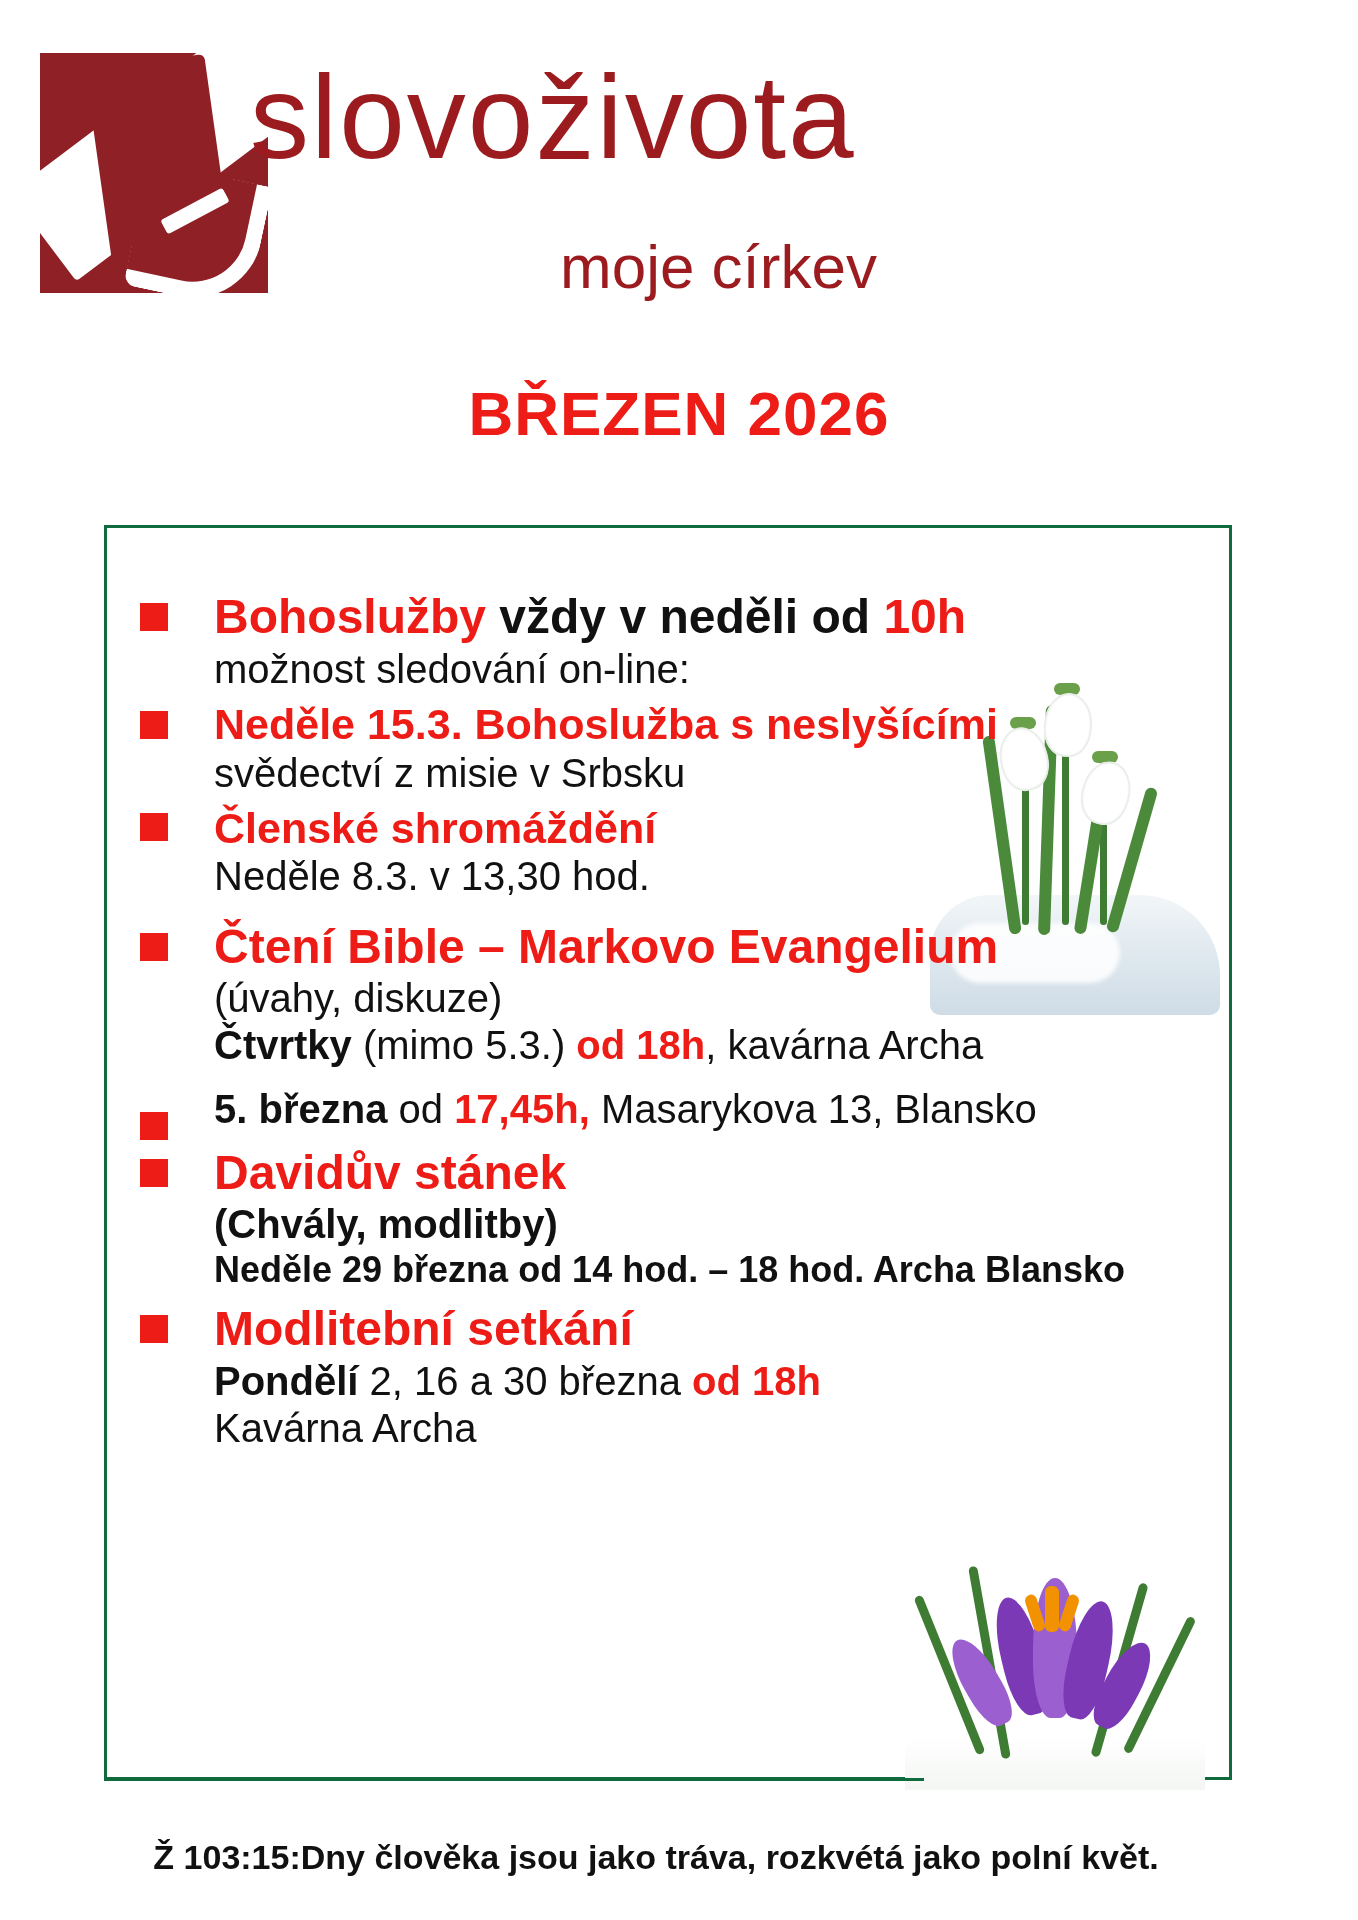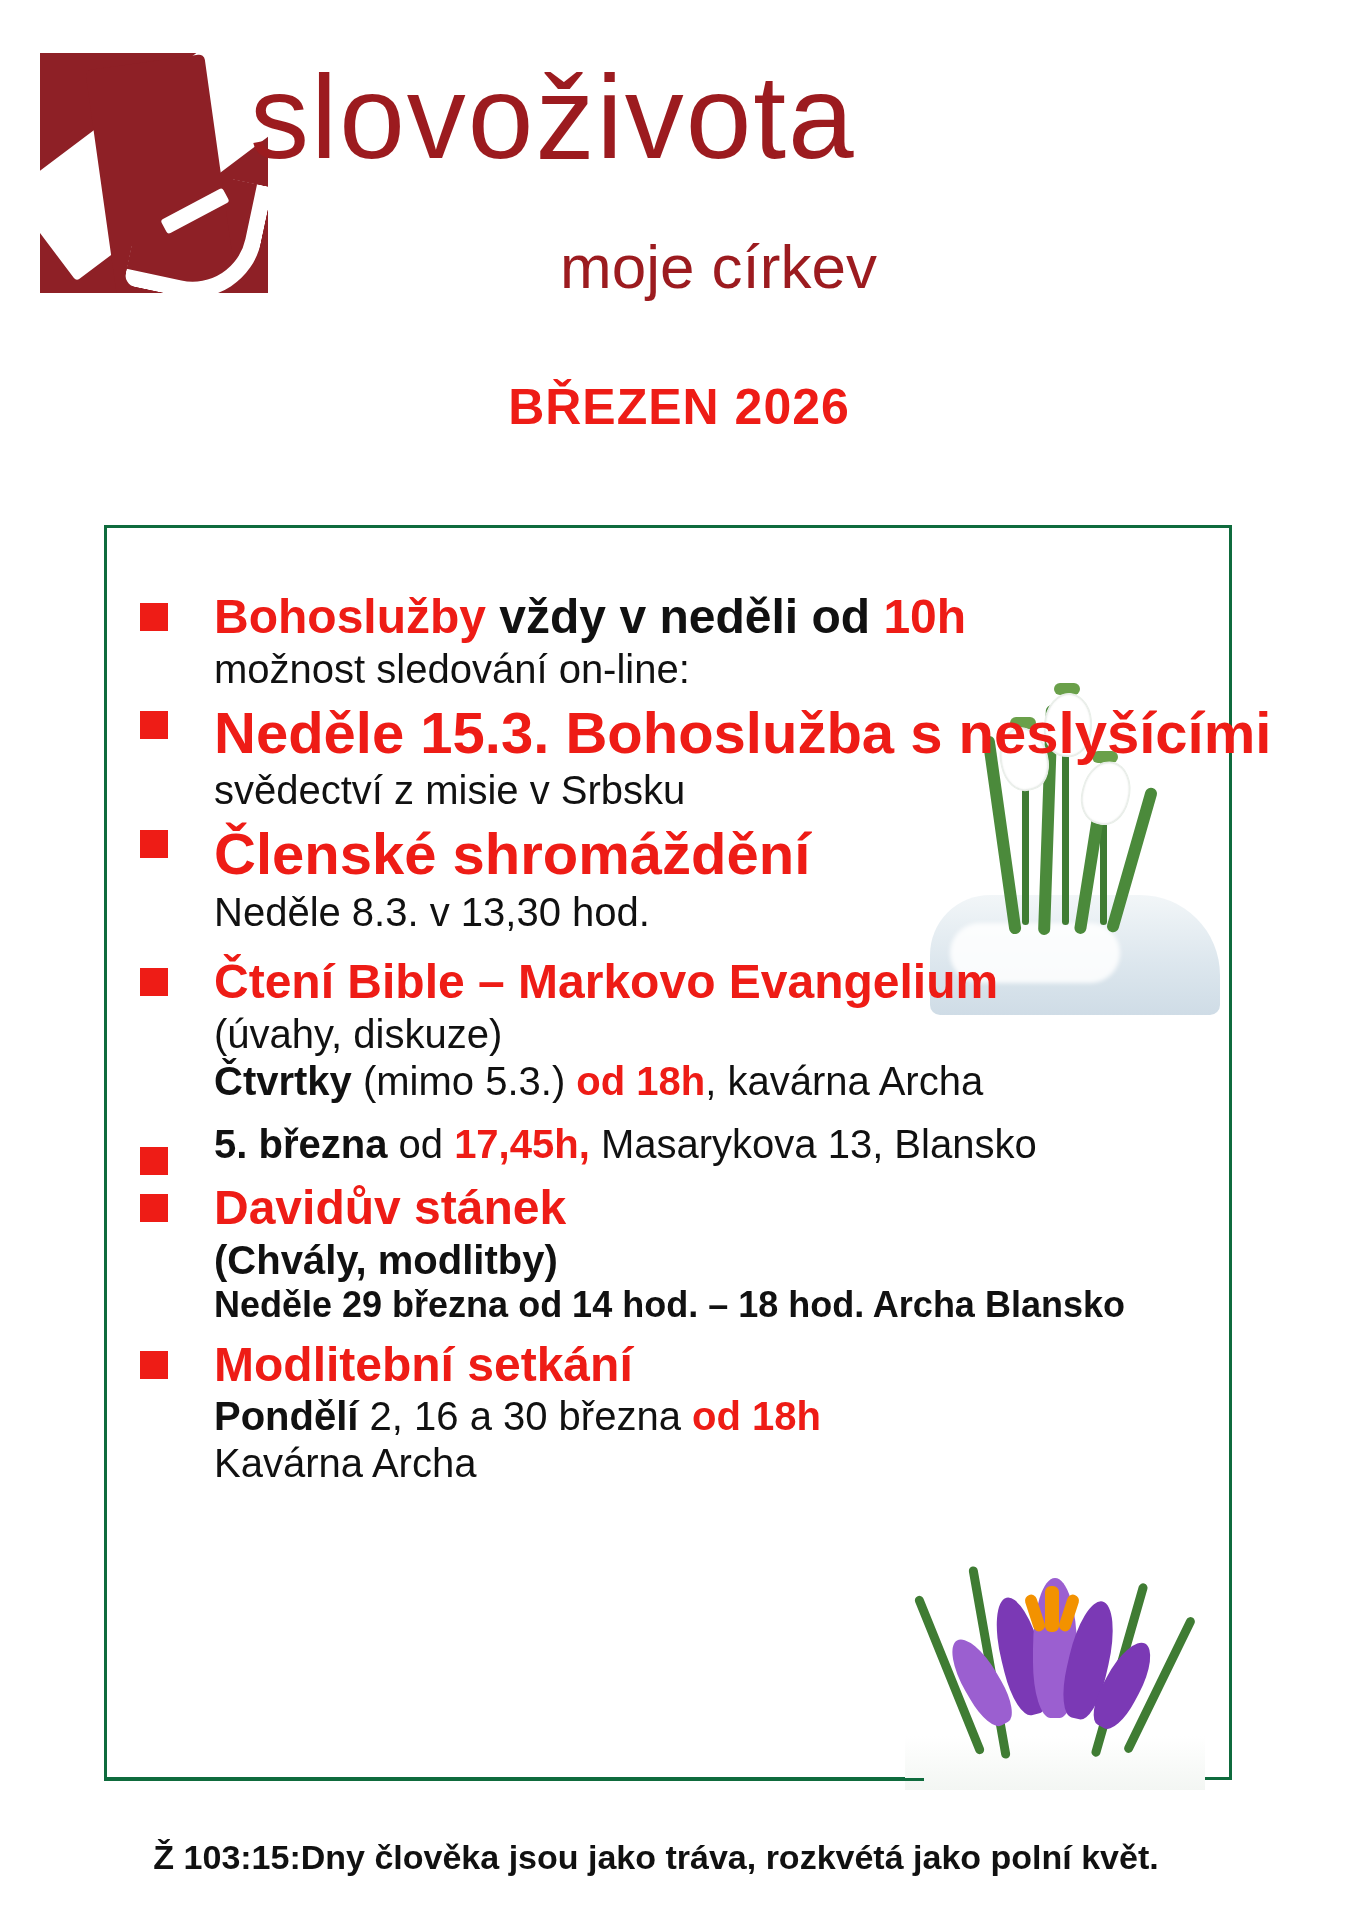--- a/index.html
+++ b/index.html
@@ -94,21 +94,21 @@
     line-height: 1;
     white-space: nowrap;
   }
 
   .month-title {
     position: absolute;
     left: 0;
     top: 378px;
     width: 1358px;
     text-align: center;
-    font-size: 50px;
+    font-size: 62px;
     font-weight: bold;
     color: #ee1c16;
     letter-spacing: 1px;
   }
 
   
   .panel {
     position: absolute;
     left: 104px;
     top: 525px;
@@ -142,21 +142,21 @@
   }
   .line {
     line-height: 1.18;
     white-space: nowrap;
   }
   .red { color: #ee1c16; }
   .blk { color: #111111; }
   .b { font-weight: bold; }
 
   .h-big { font-size: 48px; font-weight: bold; }
-  .h-mid { font-size: 58px; font-weight: bold; }
+  .h-mid { font-size: 43px; font-weight: bold; }
   .t-reg { font-size: 40px; }
   .t-small { font-size: 36px; font-weight: bold; }
 
   
   .snowdrop {
     position: absolute;
     left: 930px;
     top: 655px;
     width: 290px;
     height: 360px;

